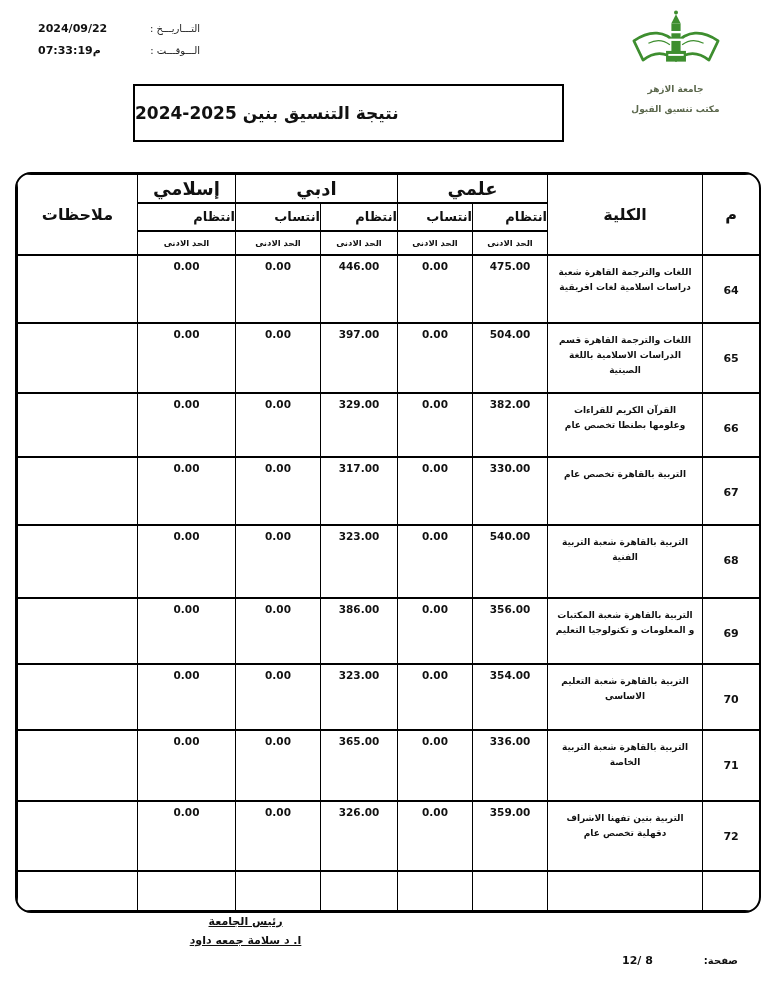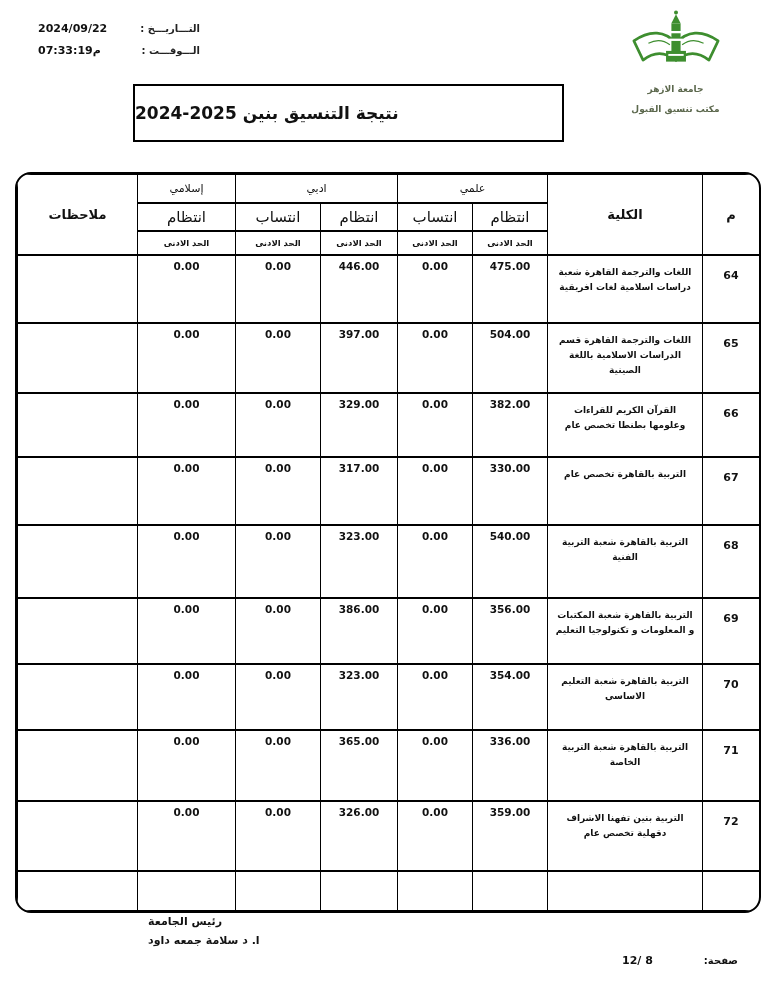--- a/index.html
+++ b/index.html
@@ -4,21 +4,21 @@
 <style>
   html,body{margin:0;padding:0;background:#e8e8e8;}
   .canvas{
     position:relative;width:772px;height:1000px;background:#ffffff;
     margin:0 auto;font-family:"DejaVu Sans",sans-serif;color:#111;
     overflow:hidden;
   }
   
   .meta-block{position:absolute;left:38px;top:22px;width:162px;direction:rtl;}
   .meta-row{display:flex;justify-content:space-between;align-items:baseline;margin-bottom:9px;}
-  .meta-label{font-size:10px;font-weight:bold;color:#222;white-space:nowrap;}
+  .meta-label{font-size:10px;font-weight:normal;color:#222;white-space:nowrap;}
   .meta-value{font-size:11px;font-weight:bold;color:#111;white-space:nowrap;}
   
   .logo-block{position:absolute;left:598px;top:8px;width:155px;text-align:center;}
   .logo-block svg{display:block;margin:0 auto;}
   .org-name{font-size:9px;font-weight:bold;color:#5c684d;margin-top:4px;direction:rtl;}
   .org-office{font-size:9px;font-weight:bold;color:#5c684d;margin-top:10px;direction:rtl;}
   
   .title-box{
     position:absolute;left:133px;top:84px;width:427px;height:54px;
     border:2px solid #000;display:flex;align-items:center;justify-content:flex-end;
@@ -27,29 +27,29 @@
   .title-text{font-size:17px;font-weight:bold;letter-spacing:0.2px;}
   
   .table-wrap{
     position:absolute;left:15px;top:172px;width:742px;
     border:2px solid #000;border-radius:16px;overflow:hidden;background:#fff;
   }
   table{border-collapse:collapse;width:100%;table-layout:fixed;direction:rtl;}
   th,td{border:1px solid #000;text-align:center;vertical-align:top;padding:0;}
   th{vertical-align:middle;border-bottom:2px solid #000;}
   td{border-top:2px solid #000;}
-  .h-group{font-size:11px;font-weight:normal;}
-  .h-sub{font-size:15px;font-weight:normal;}
+  .h-group{font-size:18px;font-weight:bold;}
+  .h-sub{font-size:13px;font-weight:bold;text-align:right;}
   .h-min{font-size:8.5px;font-weight:bold;}
-  .h-col{font-size:13px;font-weight:bold;}
-  .c-num{font-size:11px;font-weight:bold;padding-top:13px;}
+  .h-col{font-size:16px;font-weight:bold;}
+  .c-num{font-size:11px;font-weight:bold;padding-top:28px;}
   .c-college{font-size:9px;font-weight:bold;line-height:1.7;padding:9px 7px 0 7px;}
   .c-val{font-size:10.5px;font-weight:bold;padding-top:4px;}
   
-  .sig{position:absolute;text-align:left;direction:rtl;}
+  .sig{position:absolute;text-align:center;direction:rtl;text-decoration:underline;}
   .sig-right{left:368px;top:915px;width:245px;}
   .sig-left{left:148px;top:915px;width:195px;}
   .sig-title{font-size:11px;font-weight:bold;}
   .sig-name{font-size:11px;font-weight:bold;margin-top:6px;}
   .page-row{
     position:absolute;left:622px;top:954px;width:116px;direction:rtl;
     display:flex;justify-content:space-between;align-items:baseline;
   }
   .page-label{font-size:10px;font-weight:bold;}
   .page-value{font-size:11px;font-weight:bold;text-align:right;}

